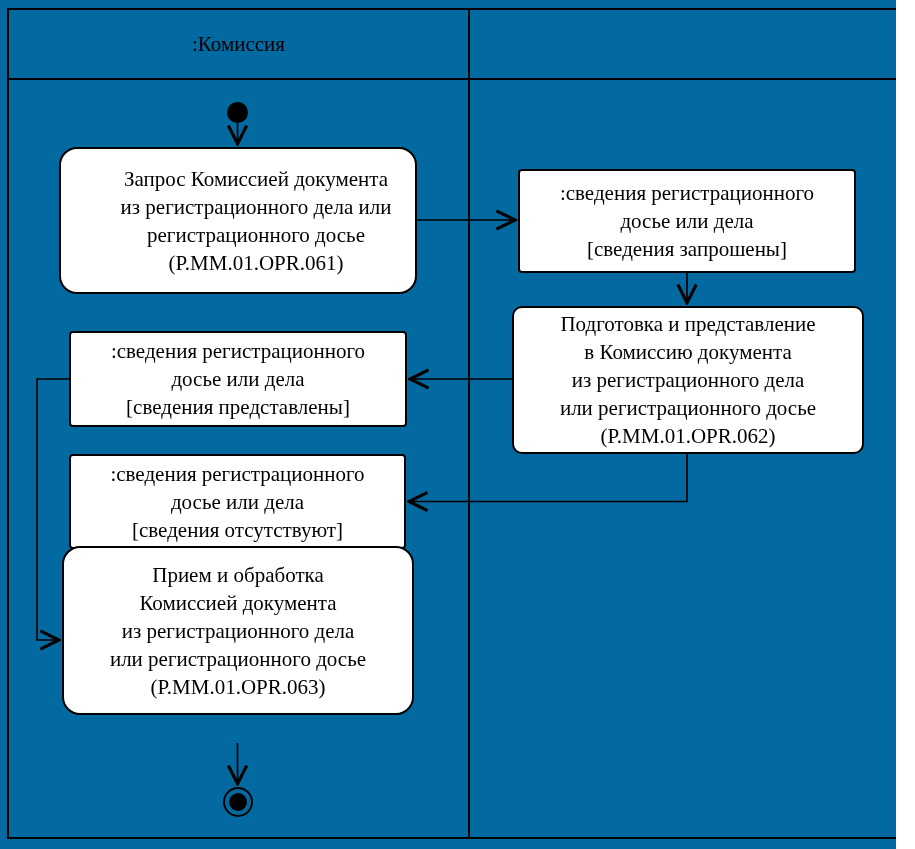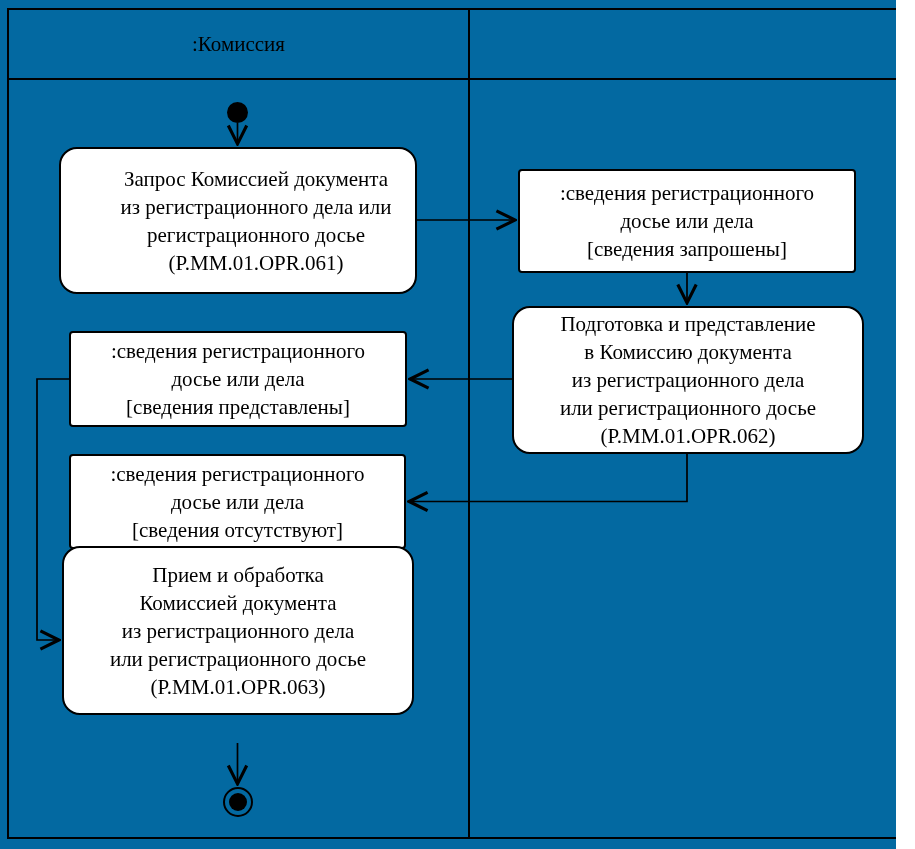--- a/index.html
+++ b/index.html
@@ -61,21 +61,21 @@
     font-size: 21px;
     line-height: 28px;
     white-space: pre-line;
     box-sizing: border-box;
   }
   .action { border-radius: 18px; }
   .object { border-radius: 4px; }
 
   #action-request  { left: 59px;  top: 147px; width: 358px; height: 147px; padding-left: 36px; }
   #object-requested{ left: 518px; top: 169px; width: 338px; height: 104px; }
-  #action-prepare  { left: 512px; top: 306px; width: 352px; height: 148px; }
+  #action-prepare  { left: 512px; top: 306px; width: 352px; height: 148px; border-radius: 10px; }
   #object-provided { left: 69px;  top: 331px; width: 338px; height: 96px; }
   #object-absent   { left: 69px;  top: 454px; width: 337px; height: 95px; }
   #action-receive  { left: 62px;  top: 546px; width: 352px; height: 169px; }
 
   .initial-node {
     position: absolute;
     left: 227px; top: 102px;
     width: 21px; height: 21px;
     border-radius: 50%;
     background: #000000;

